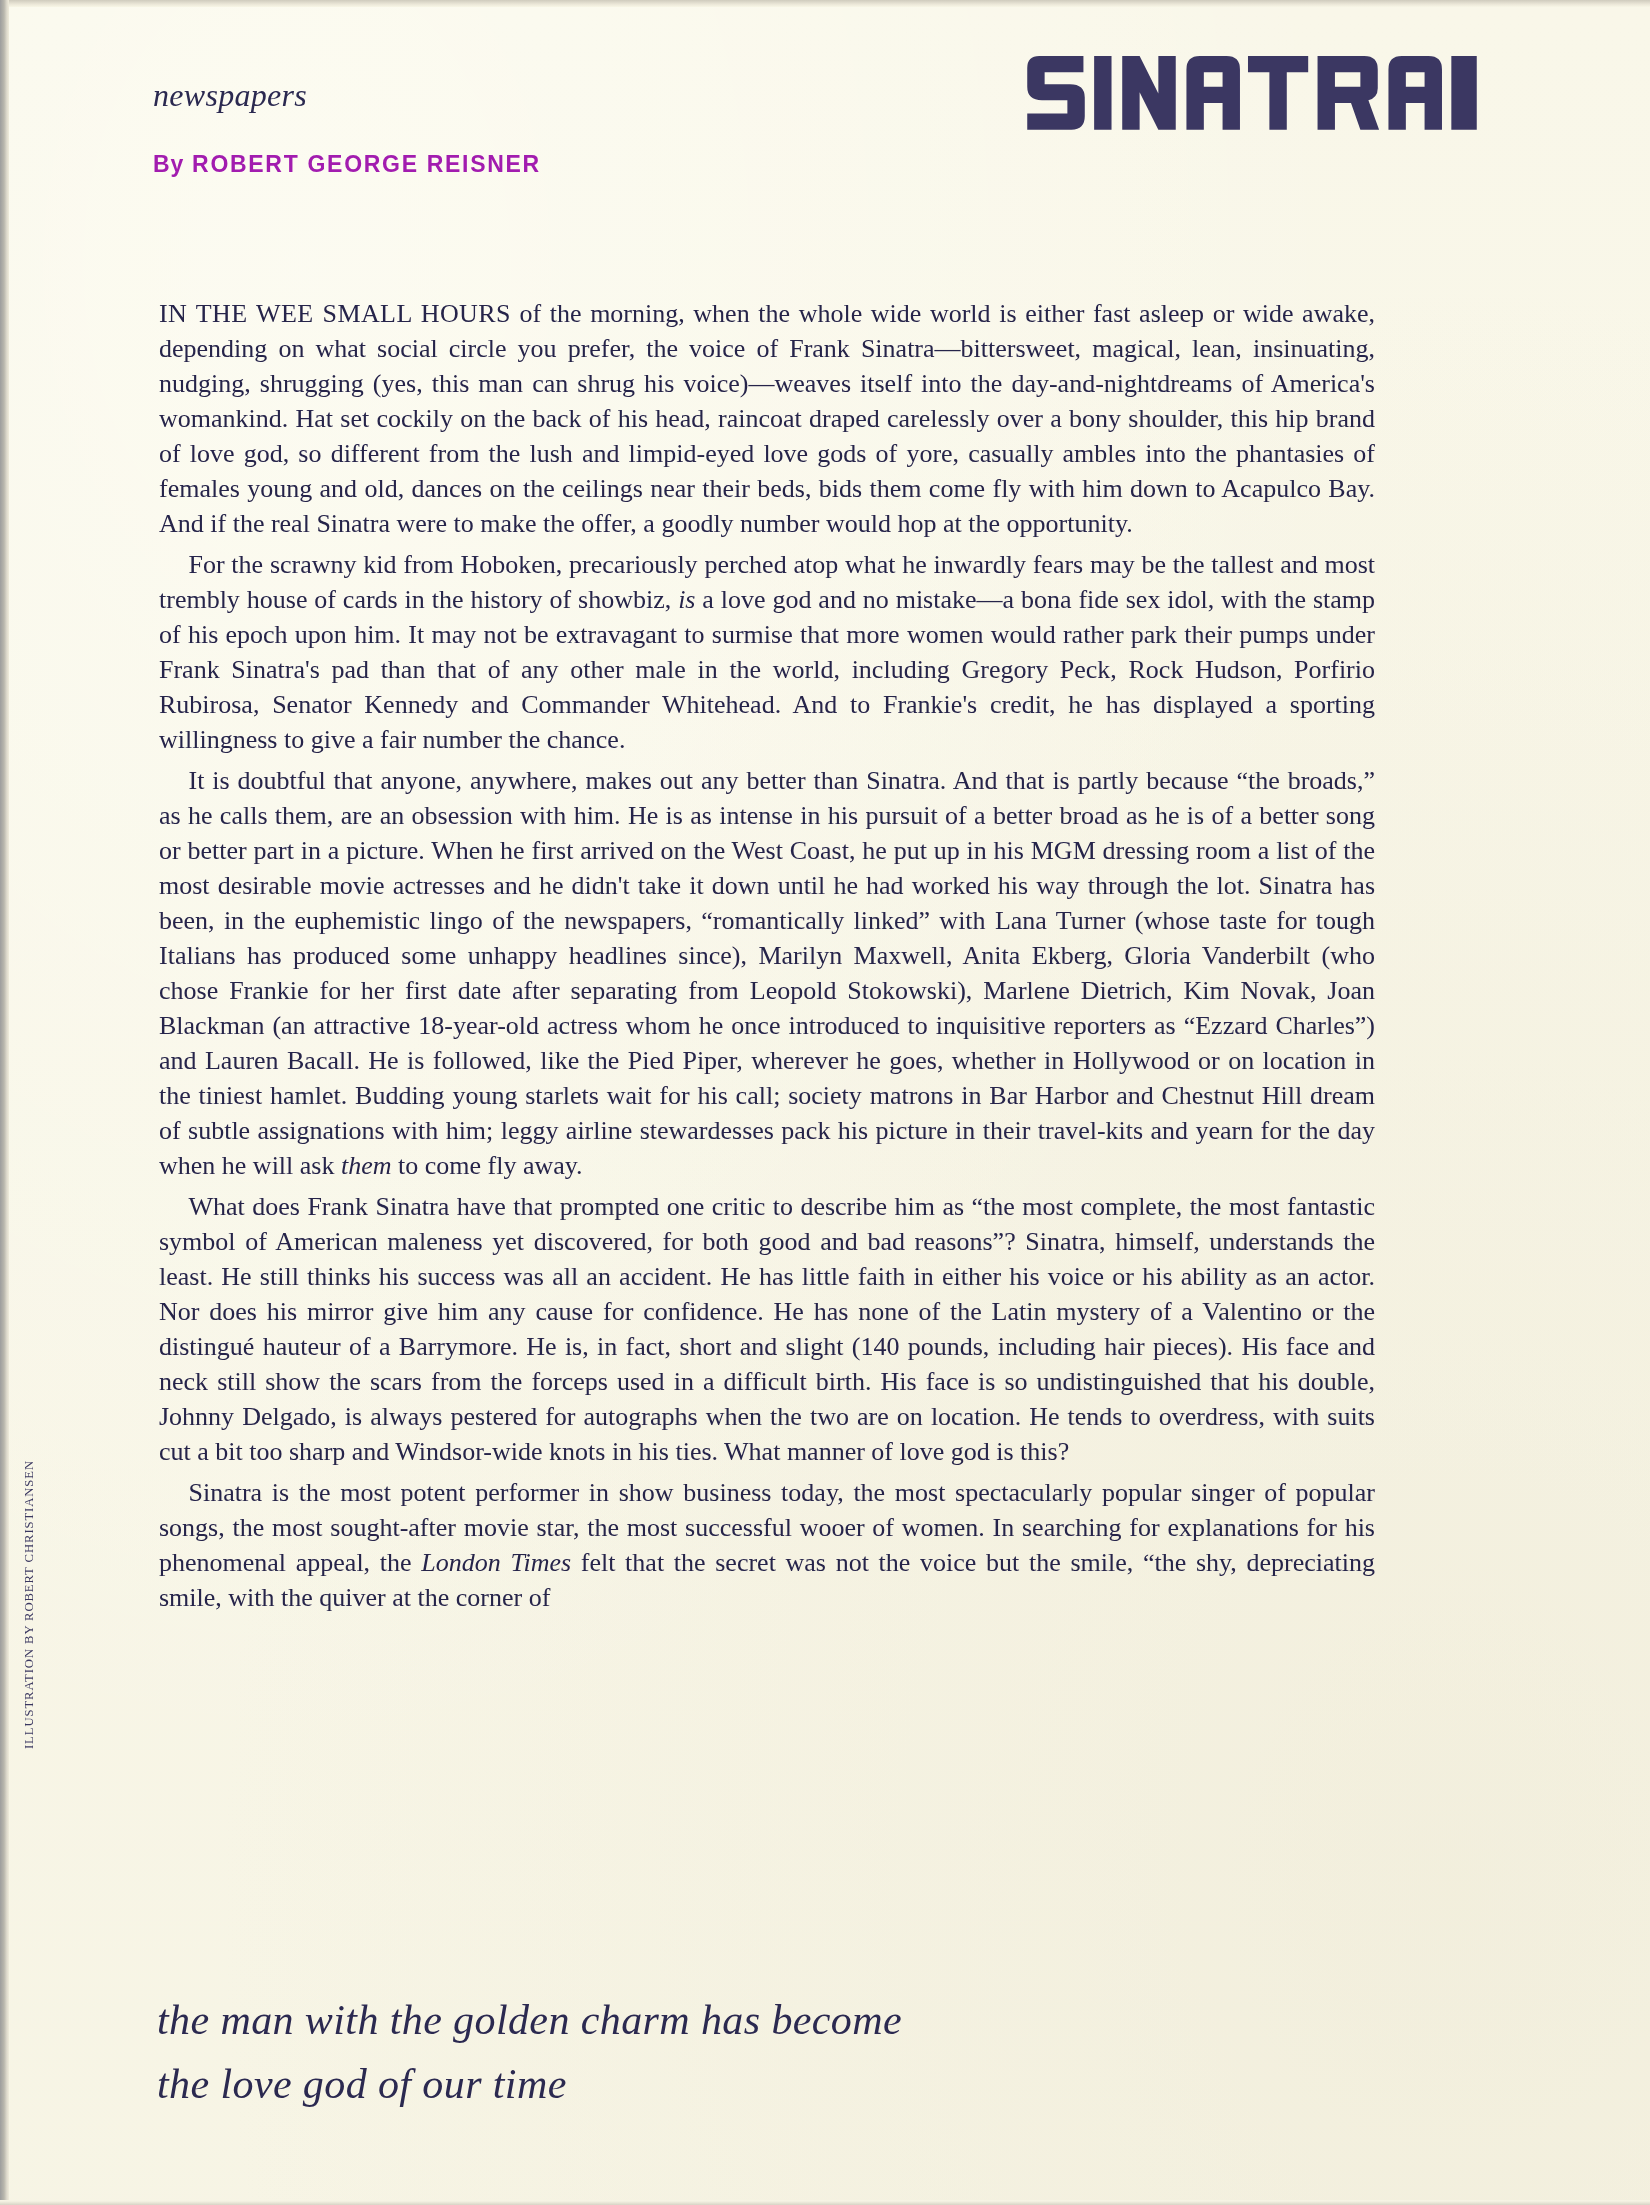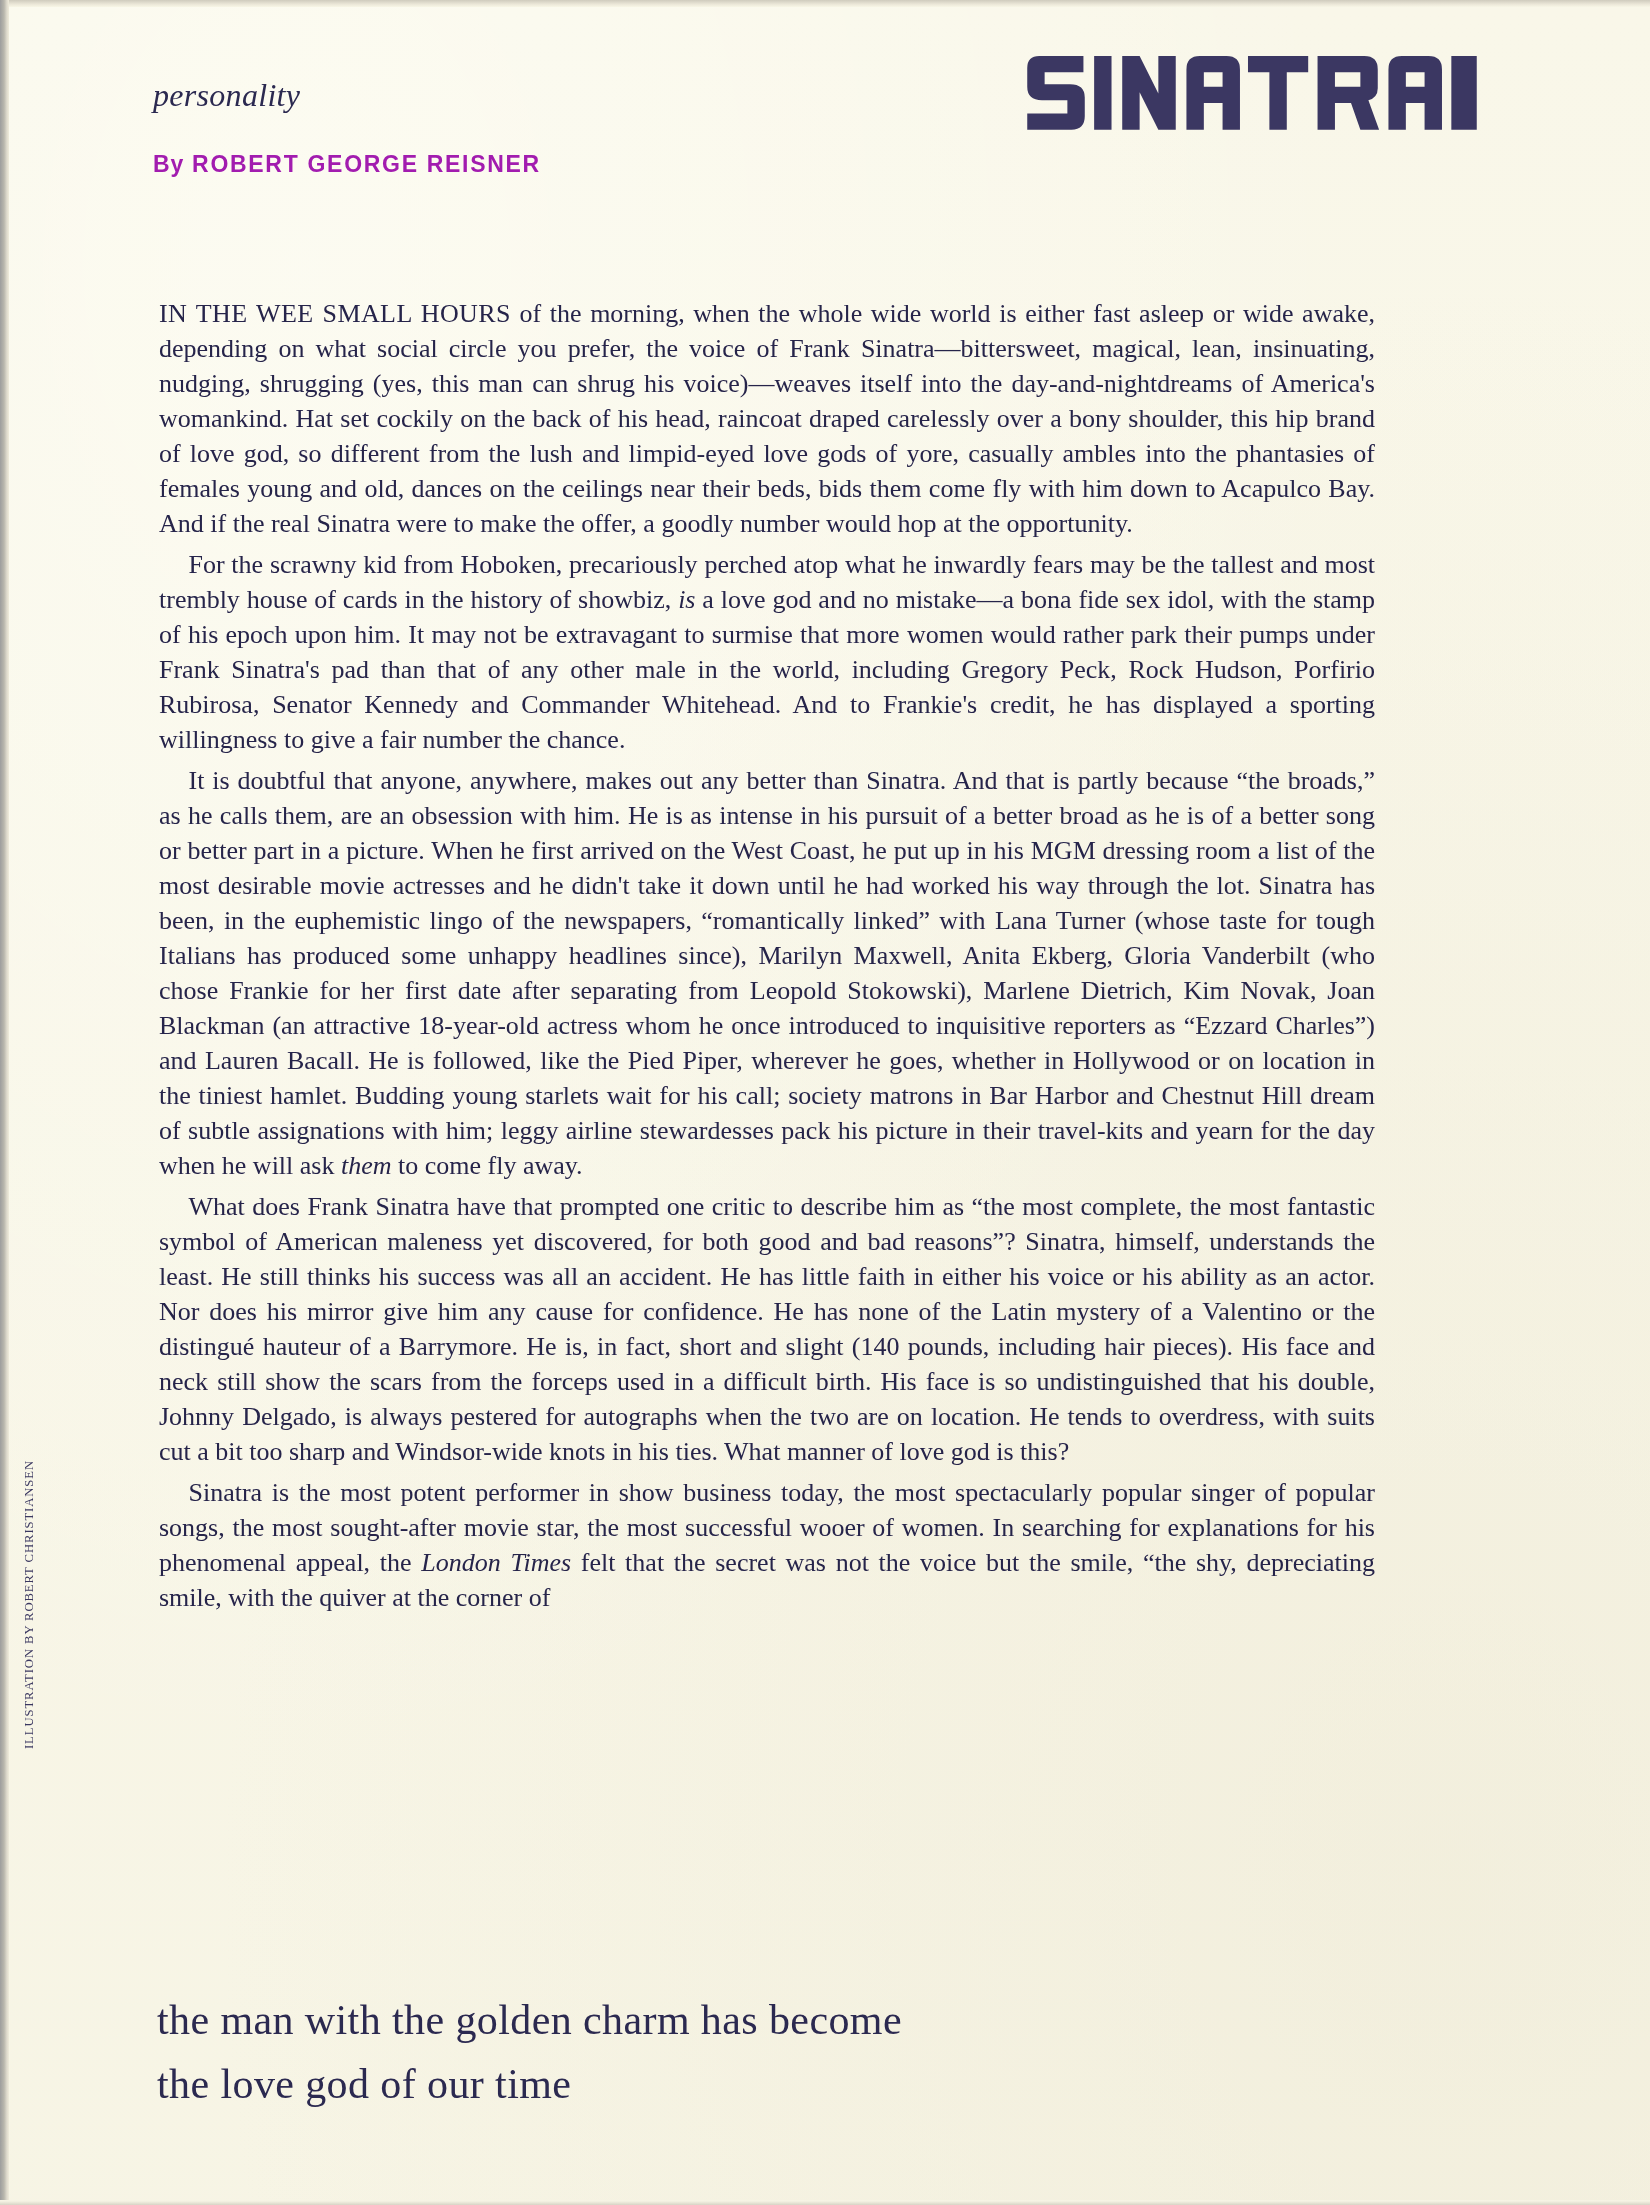--- a/index.html
+++ b/index.html
@@ -119,38 +119,39 @@
   }
   .ital { font-style: italic; }
 
   
   .pullquote {
     position: absolute;
     left: 157px;
     top: 1988px;
     width: 1208px;
     font-family: "Liberation Serif", "DejaVu Serif", serif;
+    font-style: italic;
     font-size: 42px;
     line-height: 64px;
     letter-spacing: 0.4px;
     color: #2b2950;
   }
   .pullquote .pq-line { display: block; }
 </style>
 </head>
 <body>
 
 <div class="page">
 
   <div class="paper-tone"></div>
   <div class="scan-edge-top"></div>
   <div class="scan-edge-left"></div>
   <div class="scan-edge-bottom"></div>
 
-  <div class="kicker">personality</div>
+  <div class="kicker">newspapers</div>
 
   <div class="byline">
     <span class="by-word">By</span>
     <span>ROBERT GEORGE REISNER</span>
   </div>
 
   <div class="logo">
     <svg viewBox="0 0 680 148" xmlns="http://www.w3.org/2000/svg" aria-hidden="true">
       <g fill="#3b3762">
 

